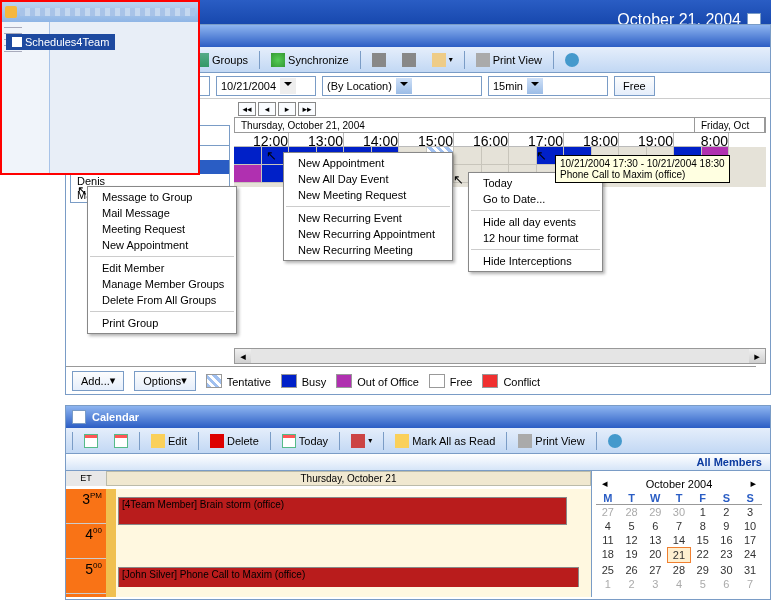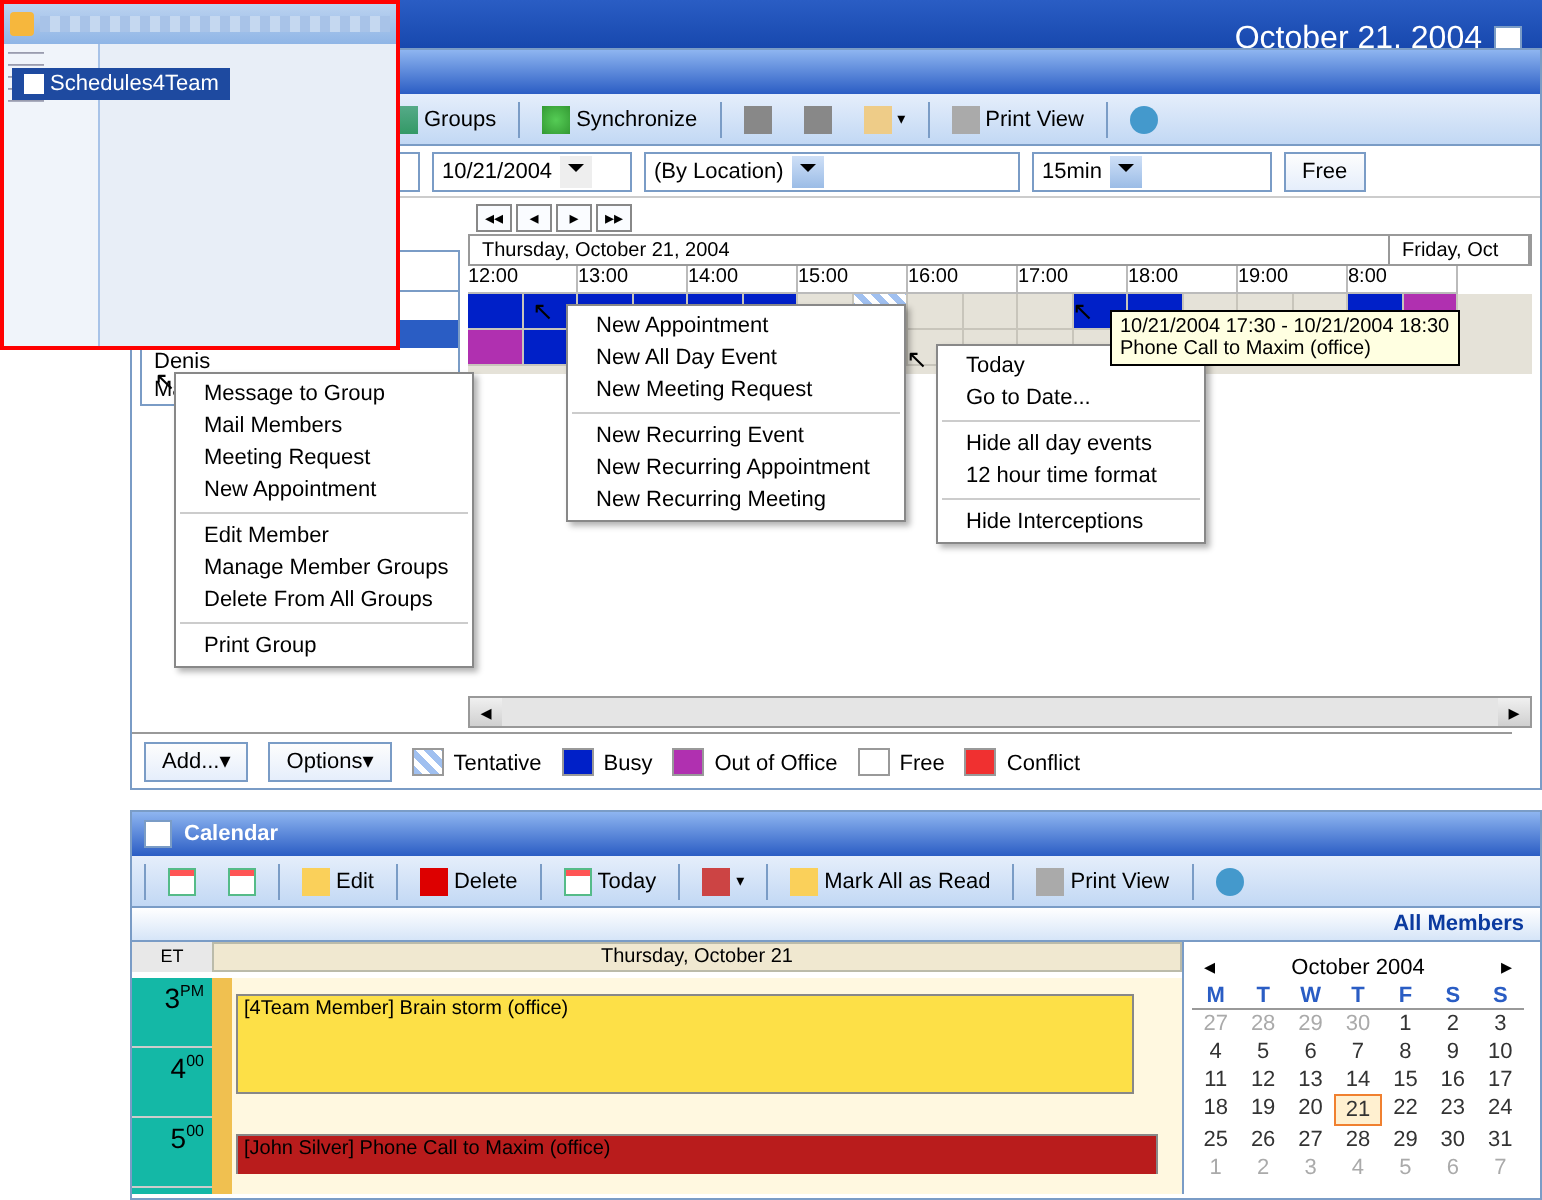--- a/index.html
+++ b/index.html
@@ -34,21 +34,21 @@
 .row2{height:26px;display:flex;align-items:center;padding:3px 4px;gap:6px;background:#fff;border-bottom:1px solid #ccc}
 .dd{height:20px;border:1px solid #7a9cc6;background:#fff;display:flex;align-items:center;padding:0 2px 0 4px;position:relative}
 .dd .arw{width:16px;height:16px;background:linear-gradient(#cfe0f7,#9bbce6);margin-left:4px;display:flex;align-items:center;justify-content:center}
 .dd .arw:after{content:"";border:4px solid transparent;border-top-color:#000}
 .btn{height:20px;border:1px solid #7a9cc6;background:linear-gradient(#fdfdfd,#e5eefb);padding:0 8px;display:flex;align-items:center;cursor:pointer}
 .nav-row{height:16px;display:flex;align-items:center;padding:0 4px;gap:2px;background:#fff}
 .nav-btn{width:18px;height:14px;border:1px solid #888;background:#fafcff;display:flex;align-items:center;justify-content:center;font-size:9px}
 .day-head{height:16px;background:#fff;border:1px solid #999;display:flex}
 .day-head .dh{border-right:1px solid #999;padding:0 6px;font-size:10px;display:flex;align-items:center}
 .time-row{height:14px;display:flex;background:#fff}
-.time-row .tc{width:55px;border-right:1px solid #bbb;border-bottom:1px solid #bbb;font-size:10px;text-align:left}
+.time-row .tc{width:55px;border-right:1px solid #bbb;border-bottom:1px solid #bbb;font-size:14px;text-align:right}
 .sched-area{position:relative;height:40px;background:#e5e2d8}
 .sched-strip{position:absolute;height:18px;top:0;left:0;right:0;display:flex}
 .sched-strip.s2{top:18px}
 .cell{width:27.5px;height:18px;border-right:1px solid #c8c5bb;border-bottom:1px solid #c8c5bb}
 .busy{background:#0020c8}
 .oof{background:#b030b0}
 .tent{background:repeating-linear-gradient(45deg,#a0c0f0 0 3px,#fff 3px 6px)}
 .conf{background:#f03030}
 .member-panel{position:absolute;left:4px;top:100px;width:160px;border:1px solid #7a9cc6;background:#fff;z-index:5}
 .mp-dd{height:20px;border-bottom:1px solid #7a9cc6;display:flex;align-items:center;padding:0 4px}
@@ -61,28 +61,28 @@
 .cursor{position:absolute;z-index:700;font-size:13px;pointer-events:none}
 .scroll-h{height:16px;background:#e5e5e5;border:1px solid #999;display:flex;justify-content:space-between}
 .scroll-h .sb{width:16px;background:linear-gradient(#f0f0f0,#d0d0d0);display:flex;align-items:center;justify-content:center}
 .bottom-ctrl{height:28px;display:flex;align-items:center;padding:3px 6px;gap:10px;background:#fff;border-top:1px solid #999}
 .legend{display:flex;align-items:flex-end;gap:5px}
 .lg-sw{width:16px;height:14px;border:1px solid #999}
 .all-members{background:linear-gradient(#fff,#d6e5f8);text-align:right;padding:2px 8px;color:#0b3a9f;font-weight:bold;border-bottom:1px solid #7a9cc6}
 .cal-body{position:relative;flex:1;display:flex}
 .cal-left{width:525px;position:relative}
 .cal-dayhead{background:#f0e8d0;border:1px solid #bba;text-align:center;padding:1px;font-size:10px}
-.cal-ruler{position:absolute;left:0;top:18px;width:40px;bottom:0;background:#14b8a6}
+.cal-ruler{position:absolute;left:0;top:18px;width:40px;bottom:0;background:#f97316}
 .cal-hour{height:35px;border-bottom:1px solid #ccc;text-align:right;padding:2px 4px}
 .cal-hour .hh{font-size:14px}
 .cal-hour .mm{font-size:8px;vertical-align:top}
 .cal-events{position:absolute;left:40px;top:18px;right:0;bottom:0;background:#fff8e0}
 .cal-events .gut{position:absolute;left:0;top:0;width:10px;bottom:0;background:#f0c050}
 .evt{position:absolute;border:1px solid #888;font-size:10px;padding:1px 3px;overflow:hidden}
-.evt1{background:#fde047;left:12px;right:24px;top:8px;height:50px}
+.evt1{background:#b91c1c;left:12px;right:24px;top:8px;height:28px}
 .evt2{background:#b91c1c;left:12px;right:12px;top:78px;height:20px;border-bottom:0}
 .mini-cal{width:175px;padding:4px;background:#fff;border-left:1px solid #7a9cc6}
 .mc-head{display:flex;justify-content:space-between;align-items:center;font-size:11px;padding:2px}
 .mc-nav{cursor:pointer;padding:0 4px}
 .mc-grid{display:grid;grid-template-columns:repeat(7,1fr);text-align:center;font-size:10px}
 .mc-grid .wd{color:#2a5dc4;font-weight:bold;border-bottom:1px solid #999}
 .mc-grid .d{padding:1px;color:#333}
 .mc-grid .d.gray{color:#aaa}
 .mc-grid .d.today{border:1px solid #f08030;background:#fff0d0}
 </style>
@@ -158,21 +158,21 @@
   </div>
   <div class="row2">
     <div class="dd" style="width:140px">
         <span>100% (30 Minutes)</span>
         <span class="arw"></span>
       </div>
     <div class="dd" style="width:100px">
         <span>10/21/2004</span>
         <span class="arw" style="background:#eee"></span>
       </div>
-    <div class="dd" style="width:188px">
+    <div class="dd" style="width:160px">
         <span>(By Location)</span>
         <span class="arw"></span>
       </div>
     <div class="dd" style="width:120px">
         <span>15min</span>
         <span class="arw"></span>
       </div>
     <div class="btn">
         <span>Free</span>
       </div>
@@ -282,21 +282,21 @@
       </div>
     <div class="legend">
         <span class="lg-sw conf"></span>
         <span>Conflict</span>
       </div>
   </div>
 </div>
 
 <div class="ctx" style="left:87px;top:186px;width:150px" id="ctx1">
     <div class="ctx-item">Message to Group</div>
-    <div class="ctx-item">Mail Members</div>
+    <div class="ctx-item">Mail Message</div>
     <div class="ctx-item">Meeting Request</div>
     <div class="ctx-item">New Appointment</div>
     <div class="ctx-sep"></div>
     <div class="ctx-item">Edit Member</div>
     <div class="ctx-item">Manage Member Groups</div>
     <div class="ctx-item">Delete From All Groups</div>
     <div class="ctx-sep"></div>
     <div class="ctx-item">Print Group</div>
   </div>
 <div class="ctx" style="left:283px;top:152px;width:170px" id="ctx2">

